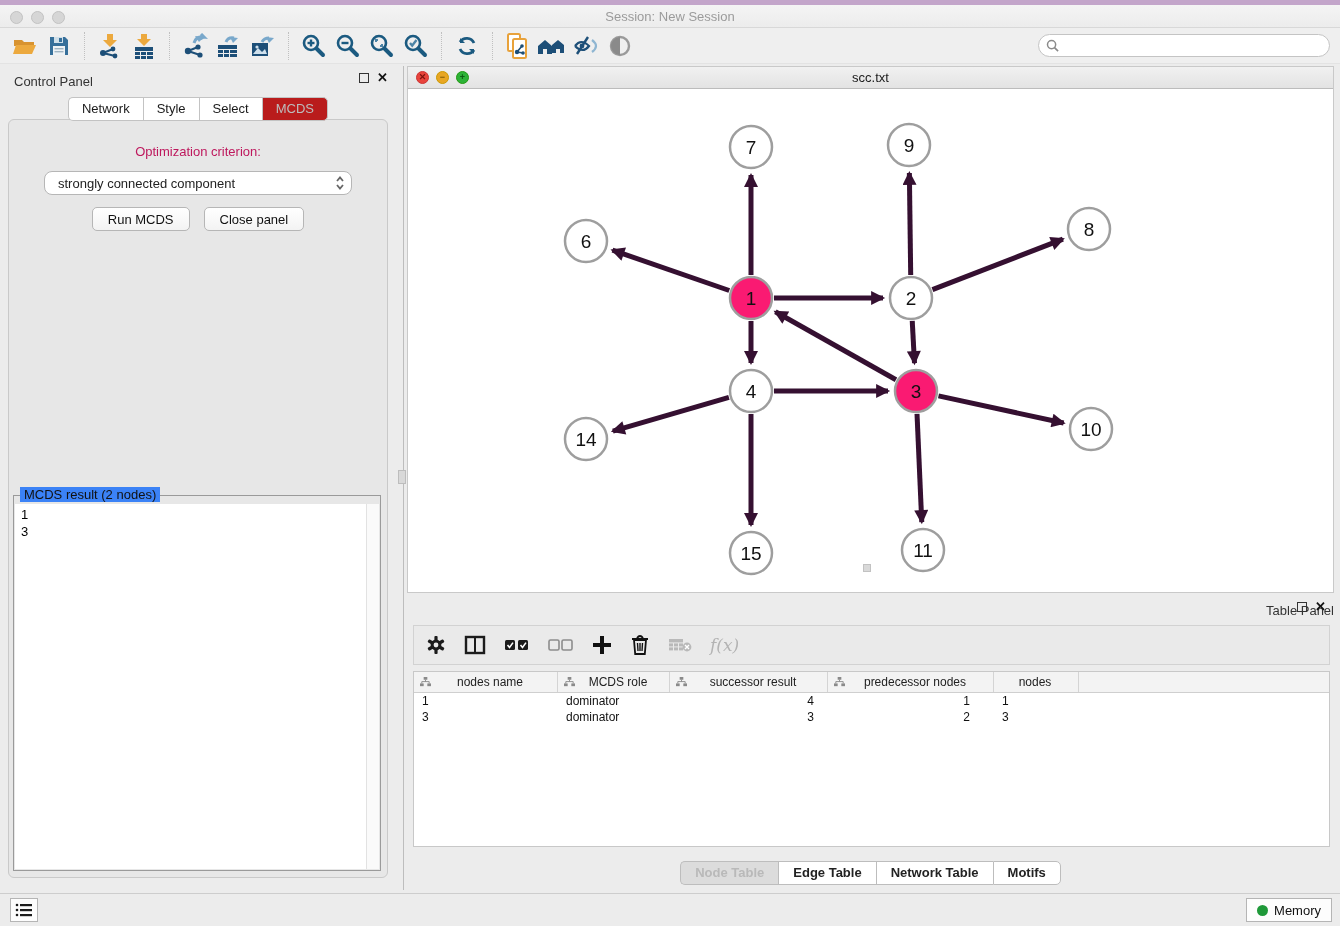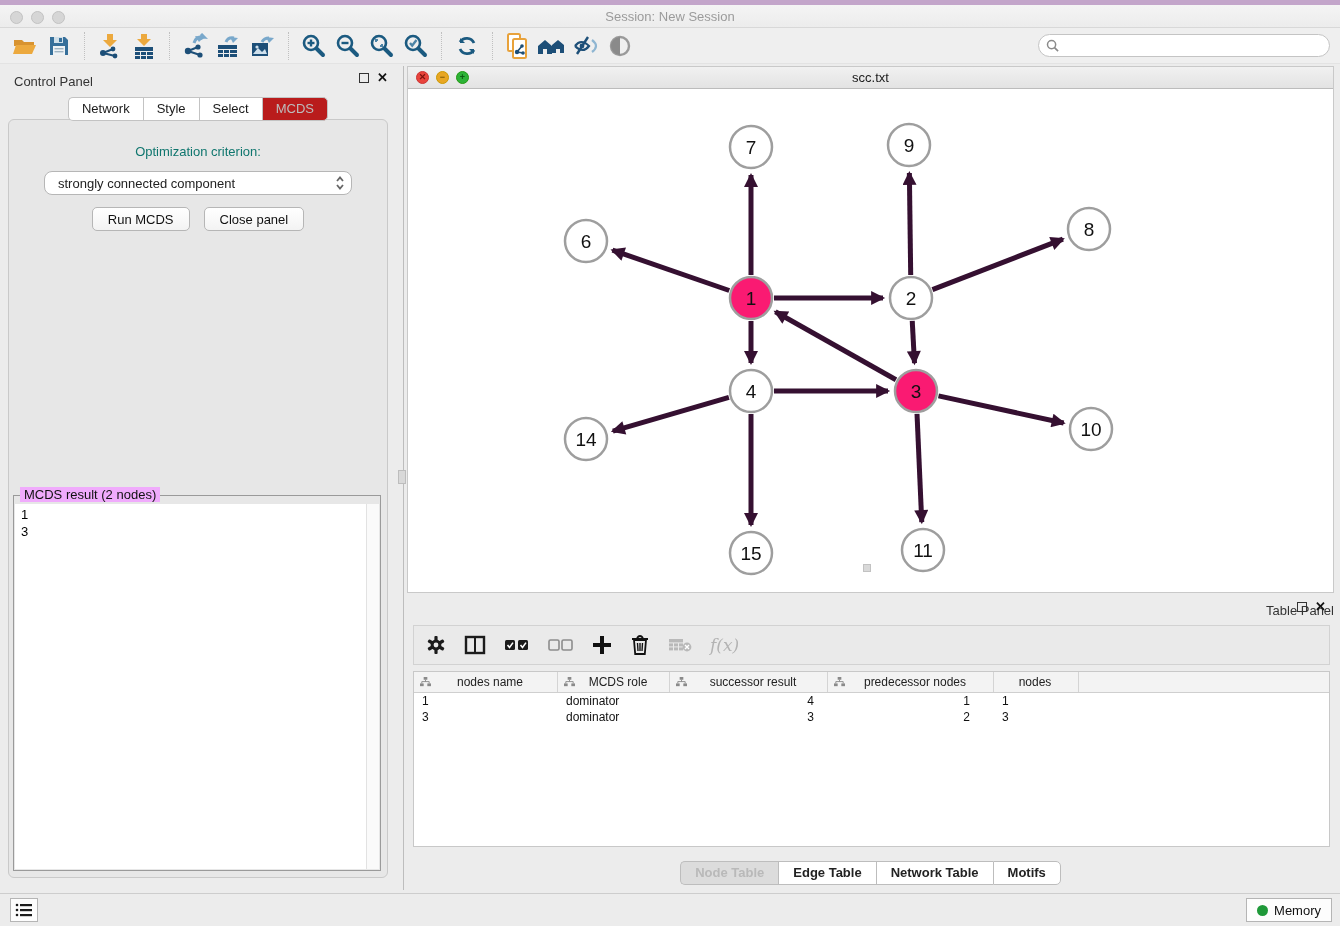--- a/index.html
+++ b/index.html
@@ -25,27 +25,27 @@
   .panel-header { position:relative; height:28px; padding:8px 0 0 14px; font-size:13px; color:#333; }
   .panel-header-icons { position:absolute; right:8px; top:7px; display:flex; gap:8px; align-items:center; }
   .float-ic { width:10px; height:10px; border:1.6px solid #333; }
   .close-ic { font-weight:bold; font-size:13px; color:#111; line-height:10px; }
   .cp-tabs { position:absolute; top:31px; left:0; width:100%; display:flex; justify-content:center; z-index:2; }
   .cp-tab { padding:3px 13px 4px; background:#fff; border:1px solid #c3c3c3; border-right:none; font-size:13px; color:#1a1a1a; }
   .cp-tab:first-child { border-radius:5px 0 0 5px; }
   .cp-tab:last-child { border-right:1px solid #c3c3c3; border-radius:0 5px 5px 0; }
   .cp-tab.disabled { background:#b91c1c; color:#bdbdbd; }
   .cp-content { position:absolute; left:8px; right:8px; top:53px; bottom:12px; background:#e7e7e7; border:1px solid #c9c9c9; border-radius:6px; }
-  .opt-label { text-align:center; margin-top:24px; font-size:13px; color:#0f766e; }
+  .opt-label { text-align:center; margin-top:24px; font-size:13px; color:#be185d; }
   .combo { margin:12px auto 0; width:308px; height:24px; background:#fff; border:1px solid #b6b6b6; border-radius:8px; display:flex; align-items:center; padding:0 6px 0 13px; font-size:13px; }
   .combo .cval { flex:1; }
   .btn-row { display:flex; justify-content:center; gap:14px; margin-top:12px; }
   .pbtn { height:24px; padding:0 15px; background:linear-gradient(#ffffff,#f3f3f3); border:1px solid #b6b6b6; border-radius:5px; font-size:13px; color:#111; display:flex; align-items:center; }
   .mcds-group { position:absolute; left:4px; right:6px; top:375px; bottom:6px; border:1px solid #9a9a9a; background:#e7e7e7; }
-  .mcds-legend { position:absolute; top:-9px; left:6px; background:#f0abfc; padding:0 4px; font-size:13px; color:#111; }
+  .mcds-legend { position:absolute; top:-9px; left:6px; background:#3b82f6; padding:0 4px; font-size:13px; color:#111; }
   .mcds-text { position:absolute; left:1px; right:14px; top:8px; bottom:1px; background:#fff; font-size:13px; line-height:17px; padding:2px 6px; color:#000; }
   .mcds-scroll { position:absolute; right:1px; top:8px; bottom:1px; width:13px; background:#fafafa; border-left:1px solid #e2e2e2; }
 
   
   .v-splitter { position:absolute; left:396px; top:66px; width:11px; height:824px; }
   .v-splitter .line { position:absolute; right:3px; top:0; bottom:0; width:1px; background:#bdbdbd; }
   .v-splitter .handle { position:absolute; left:2px; top:404px; width:8px; height:14px; background:#d9d9d9; border:1px solid #bdbdbd; }
   .h-handle { position:absolute; left:459px; top:497px; width:8px; height:8px; background:#d9d9d9; border:1px solid #c2c2c2; }
 
   

